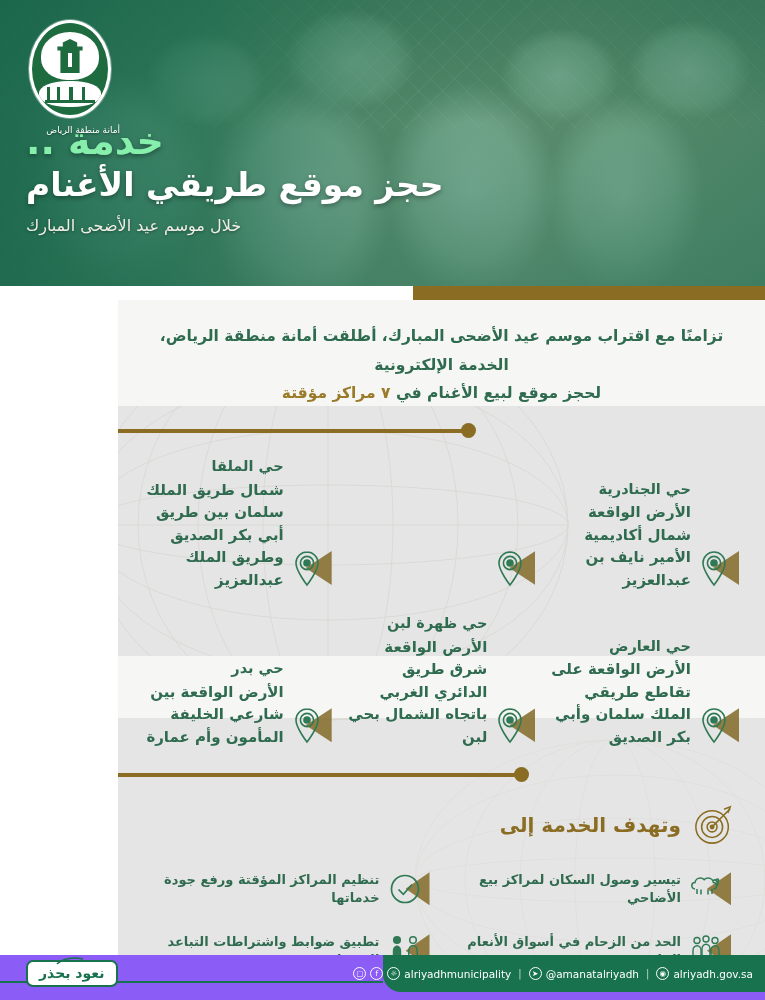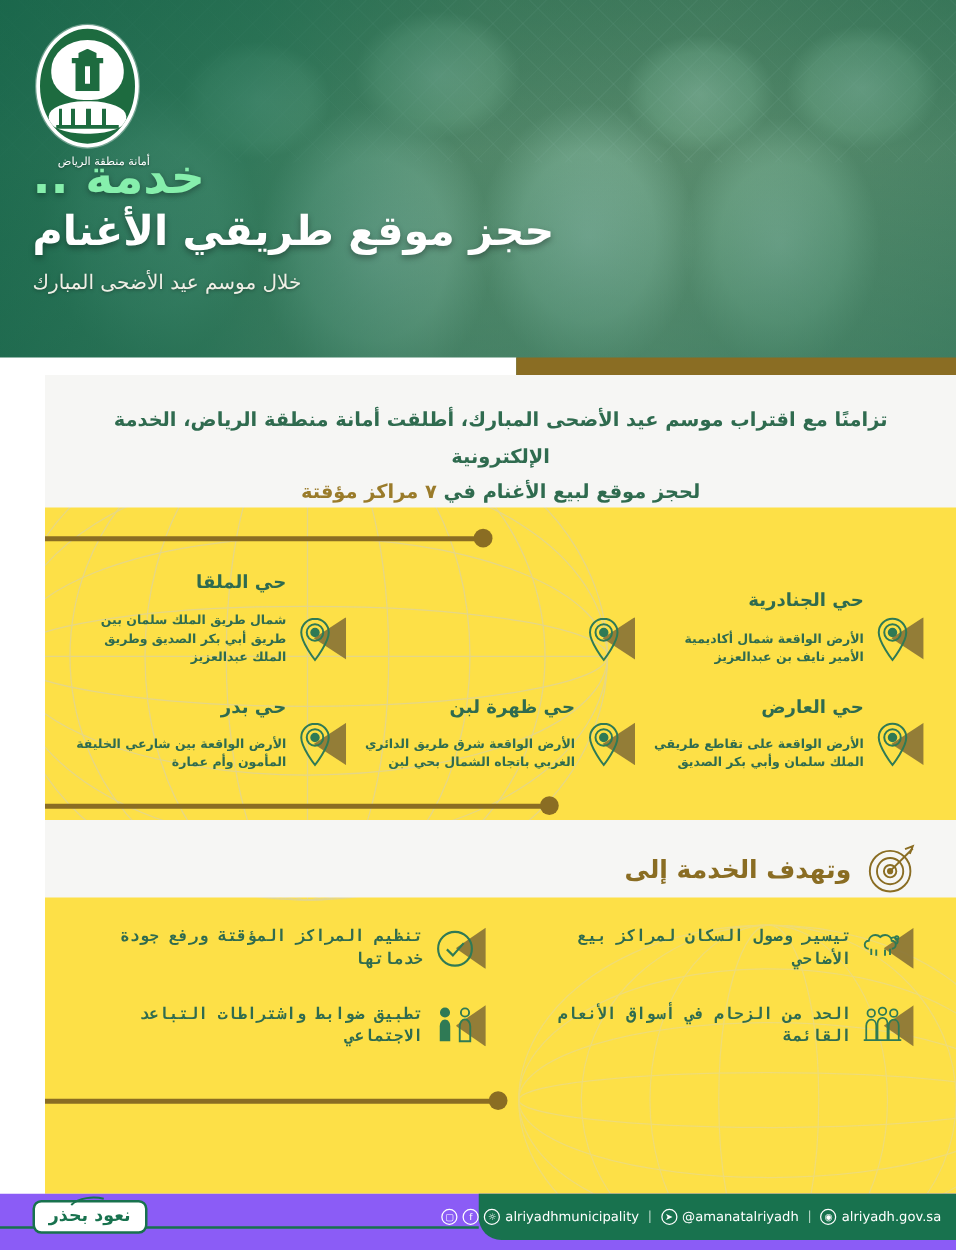--- a/index.html
+++ b/index.html
@@ -87,21 +87,21 @@
     margin-top:7px; color:#ffffff; font-size:9px; letter-spacing:.2px;
     text-shadow:0 1px 2px rgba(0,0,0,.4);
   }
 
   .hero-text { position:absolute; right:0; left:0; top:120px; text-align:left; padding-left:26px; z-index:5; }
   .hero-l1 { color:#86efac; font-size:38px; font-weight:bold; line-height:1.12; text-shadow:0 2px 5px rgba(0,0,0,.35); }
   .hero-l2 { color:#ffffff; font-size:33px; font-weight:bold; line-height:1.2; margin-top:2px; text-shadow:0 2px 5px rgba(0,0,0,.35); }
   .hero-l3 { color:#f0efe6; font-size:16px; margin-top:12px; text-shadow:0 1px 3px rgba(0,0,0,.35); }
 
   
-  .sheet { position:relative; width:729px; height:655px; background:#fde047; overflow:hidden; }
+  .sheet { position:relative; width:647px; height:655px; background:#e5e5e5; overflow:hidden; }
   .watermark {
     position:absolute; left:-40px; top:20px; width:520px; height:420px;
     opacity:.5; pointer-events:none;
   }
   .watermark2 {
     position:absolute; right:-60px; top:430px; width:420px; height:300px;
     opacity:.35; pointer-events:none;
   }
   .panel-shade {
     position:absolute; right:0; width:765px; background:#f6f6f4;
@@ -138,29 +138,29 @@
   .loc-badge { position:relative; width:44px; height:44px; flex:0 0 44px; }
   .loc-badge .chev {
     position:absolute; right:2px; top:4px; width:26px; height:34px;
     background:#8a7436;
     clip-path:polygon(100% 0,100% 100%,0 50%);
     opacity:.92;
   }
   .loc-badge svg { position:absolute; left:0; top:2px; }
   .loc-txt { text-align:right; flex:1 1 auto; padding-top:1px; }
   .loc-name { font-size:14.5px; font-weight:bold; color:#2f6b4f; line-height:1.35; }
-  .loc-desc { font-size:10px; font-weight:bold; color:#2f6b4f; line-height:1.5; margin-top:12px; }
+  .loc-desc { font-size:15px; font-weight:bold; color:#2f6b4f; line-height:1.5; margin-top:2px; }
 
   
   .goal-grid {
     position:relative; z-index:3;
     display:grid; grid-template-columns:1fr 1fr;
     row-gap:4px; padding:6px 22px 6px 22px;
   }
-  .goal { display:flex; align-items:center; justify-content:center; gap:8px; padding:9px 8px;font-family:Liberation Mono, monospace; }
+  .goal { display:flex; align-items:center; justify-content:center; gap:8px; padding:9px 8px; }
   .goal-badge { position:relative; width:46px; height:40px; flex:0 0 46px; }
   .goal-badge .chev {
     position:absolute; right:4px; top:3px; width:24px; height:33px;
     background:#8a7436; clip-path:polygon(100% 0,100% 100%,0 50%); opacity:.92;
   }
   .goal-badge svg { position:absolute; left:0; top:3px; }
   .goal-txt { font-size:13px; font-weight:bold; color:#2f6b4f; text-align:right; line-height:1.4; }
 
   
   .footer { position:relative; width:765px; height:45px; background:#8b5cf6; }

